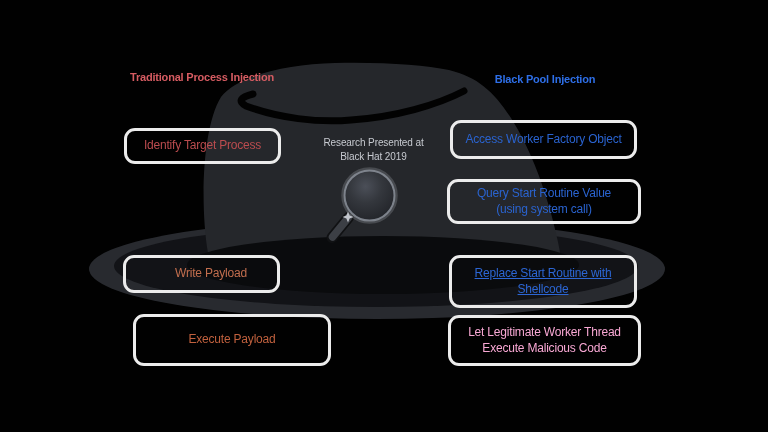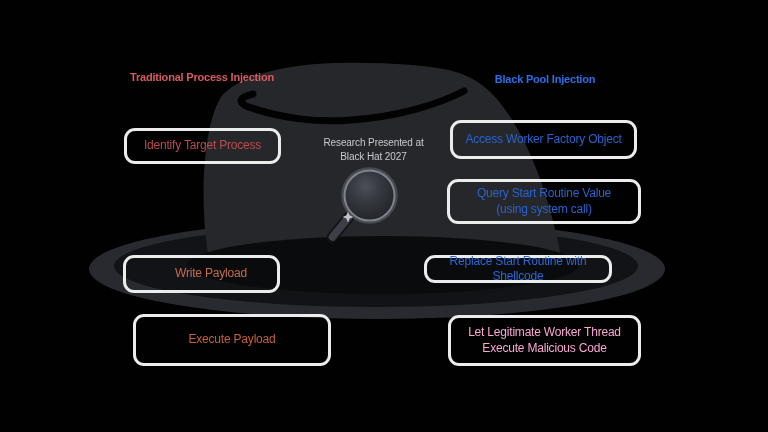--- a/index.html
+++ b/index.html
@@ -36,21 +36,21 @@
     line-height:15.5px;
     letter-spacing:-0.2px;
     background:transparent;
   }
   .box-l1 { left:124px; top:122px; width:157px; height:36px;margin-top:6px; }
   .box-l2 { left:124px; top:186px; width:157px; height:38px; }
   .box-l3 { left:123px; top:255px; width:157px; height:38px; }
   .box-l4 { left:101px; top:314px; width:198px; height:52px; }
   .box-r1 { left:450px; top:120px; width:187px; height:39px;align-items:center; }
   .box-r2 { left:447px; top:179px; width:194px; height:45px; }
-  .box-r3 { left:424px; top:255px; width:188px; height:28px; }
+  .box-r3 { left:449px; top:255px; width:188px; height:53px;text-decoration:underline; }
   .box-r4 { left:448px; top:315px; width:193px; height:51px; }
   .research-note {
     position:absolute;
     left:301px; top:136px; width:145px;
     text-align:center;
     font-size:10px;
     line-height:13.5px;
     letter-spacing:-0.1px;
   }
 </style>
@@ -96,21 +96,21 @@
       <circle cx="369.5" cy="195.5" r="25" fill="none" stroke="#8d939c" stroke-width="2" opacity="0.85"></circle>
       <path fill="#cfd3d9" opacity="0.9" d="M348,211.5 L349.6,215.4 L353.5,217 L349.6,218.6 L348,222.5 L346.4,218.6 L342.5,217 L346.4,215.4 Z"></path>
     </g>
   </svg>
 
   <div class="col-title title-left" style="color: rgb(214, 92, 98);">Traditional Process Injection</div>
   <div class="col-title title-right" style="color: rgb(46, 111, 232);">Black Pool Injection</div>
 
   <div class="research-note" style="color: rgb(199, 202, 208);">
     <div>Research Presented at</div>
-    <div>Black Hat 2027</div>
+    <div>Black Hat 2019</div>
   </div>
 
   <div class="step-box box-l1" style="color: rgb(187, 76, 79);">
     <span>Identify Target Process</span>
   </div>
   <div class="step-box box-l3" style="color: rgb(194, 110, 78); padding-left: 19px;">
     <span>Write Payload</span>
   </div>
   <div class="step-box box-l4" style="color: rgb(193, 97, 62); margin-left: 32px;">
     <span>Execute Payload</span>

